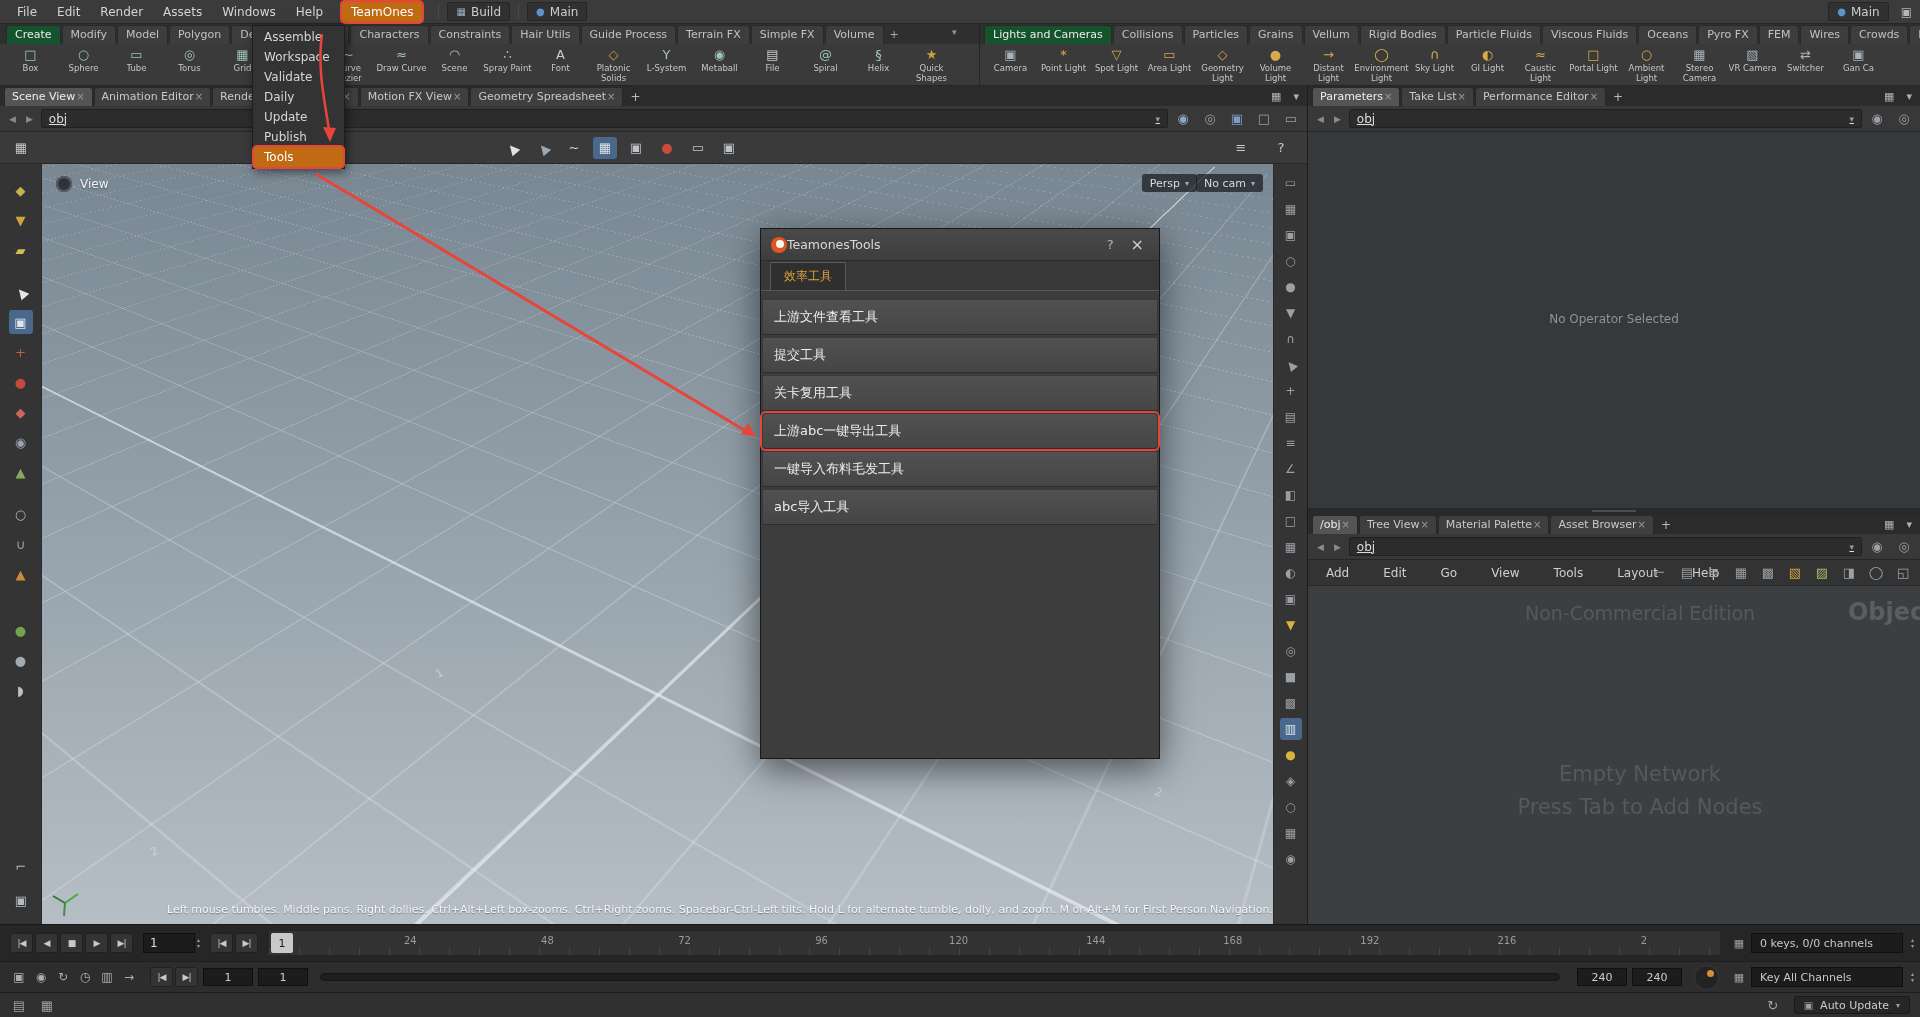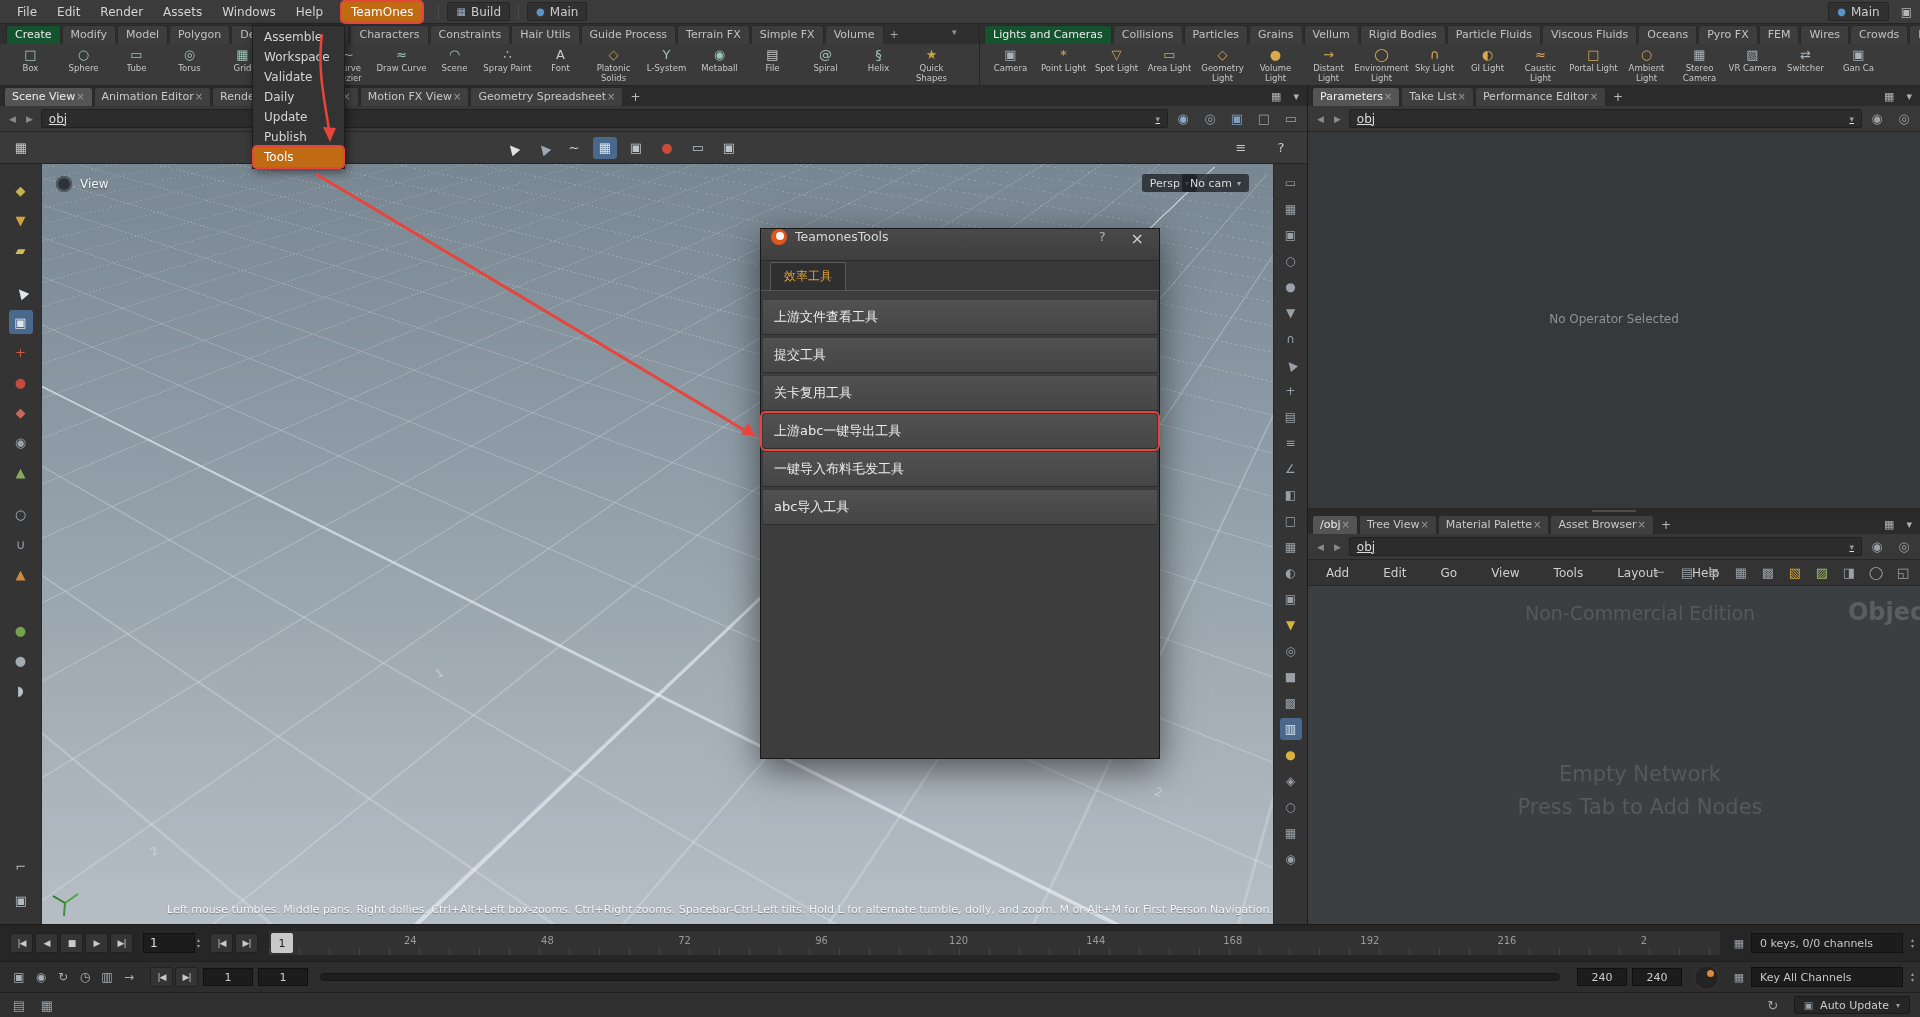--- a/index.html
+++ b/index.html
@@ -106,21 +106,21 @@
 
 .statusbar{position:absolute;left:0;top:992px;width:1920px;height:25px;background:#303030;border-top:1px solid #1e1e1e;display:flex;align-items:center;padding:0 10px;gap:12px;z-index:10;}
 .sb-right{margin-left:auto;display:flex;align-items:center;gap:12px;}
 .sb-auto{height:18px;background:#262626;border:1px solid #1a1a1a;border-radius:2px;display:flex;align-items:center;gap:7px;padding:0 9px;font-size:11px;color:#ccc;}
 
 .tm-menu{position:absolute;left:252px;top:25px;width:93px;background:#333;border:1px solid #1e1e1e;box-shadow:2px 3px 9px rgba(0,0,0,.5);z-index:40;padding:1px;}
 .tm-item{height:20px;display:flex;align-items:center;padding:0 10px;font-size:12px;color:#d6d6d6;white-space:nowrap;}
 .tm-item.highlight{background:#c06a14;color:#fff;box-shadow:0 0 0 2px #e8453a;border-radius:3px;position:relative;z-index:2;}
 
 .dialog{position:absolute;left:760px;top:228px;width:400px;height:531px;background:#3d3d3d;border:1px solid #181818;box-shadow:0 10px 34px rgba(0,0,0,.55);z-index:30;}
-.dlg-title{height:32px;background:linear-gradient(#494949,#3e3e3e);border-bottom:1px solid #2b2b2b;display:flex;align-items:flex-start;padding:0 10px;gap:8px;}
+.dlg-title{height:32px;background:linear-gradient(#494949,#3e3e3e);border-bottom:1px solid #2b2b2b;display:flex;align-items:center;padding:0 10px;gap:0;}
 .dlg-logo{width:16px;height:16px;border-radius:50%;background:#e0561e;position:relative;flex:none;}
 .dlg-logo::after{content:"";position:absolute;left:5px;top:3px;width:8px;height:8px;border-radius:50%;background:#f6f5f2;}
 .dlg-title-text{font-size:12.5px;color:#d8d8d8;flex:1;}
 .dlg-help{color:#b5b5b5;font-size:13px;padding:0 12px;}
 .dlg-close{color:#cfcfcf;font-size:16px;padding:0 5px;}
 .dlg-tabs{height:30px;background:#383838;border-bottom:1px solid #575757;display:flex;align-items:flex-end;padding:0 9px;}
 .dlg-tab{padding:5px 13px;background:#2f2f2f;border:1px solid #5a5a5a;border-bottom:none;color:#e2a23b;font-size:12px;border-radius:2px 2px 0 0;}
 .dlg-body{padding-top:8px;}
 .dlg-item{height:36px;margin:0 1px 2px;background:linear-gradient(#515151,#454545);border:1px solid #3a3a3a;border-bottom-color:#2c2c2c;display:flex;align-items:center;padding:0 11px;font-size:13px;color:#ececec;}
 .dlg-item.picked{box-shadow:0 0 0 2px #e8453a;border-radius:4px;position:relative;z-index:2;}
@@ -454,21 +454,21 @@
       <span class="axis-label" style="left:109px;top:681px;transform:rotate(-28deg);">2</span>
       <span class="axis-label" style="left:1113px;top:622px;transform:rotate(22deg);">2</span>
       <div class="vp-view-label">
         <span class="vp-eye"></span>
         <span>View</span>
       </div>
       <div class="vp-cambtn" style="right:76px;">
         <span>Persp</span>
         <span style="font-size:8px;color:#aab;">▾</span>
       </div>
-      <div class="vp-cambtn" style="right:24px;">
+      <div class="vp-cambtn" style="right:10px;">
         <span>No cam</span>
         <span style="font-size:8px;color:#aab;">▾</span>
       </div>
       <div class="vp-help">
         <span>Left mouse tumbles. Middle pans. Right dollies. Ctrl+Alt+Left box-zooms. Ctrl+Right zooms. Spacebar-Ctrl-Left tilts. Hold L for alternate tumble, dolly, and zoom. M or Alt+M for First Person Navigation.</span>
         
       </div>
       <svg class="vp-tripod" width="34" height="34">
         <path d="M17 18 L30 9" stroke="#4aa83c" stroke-width="2" fill="none"></path>
         <path d="M17 18 L5 11" stroke="#2f7d2f" stroke-width="2" fill="none"></path>

